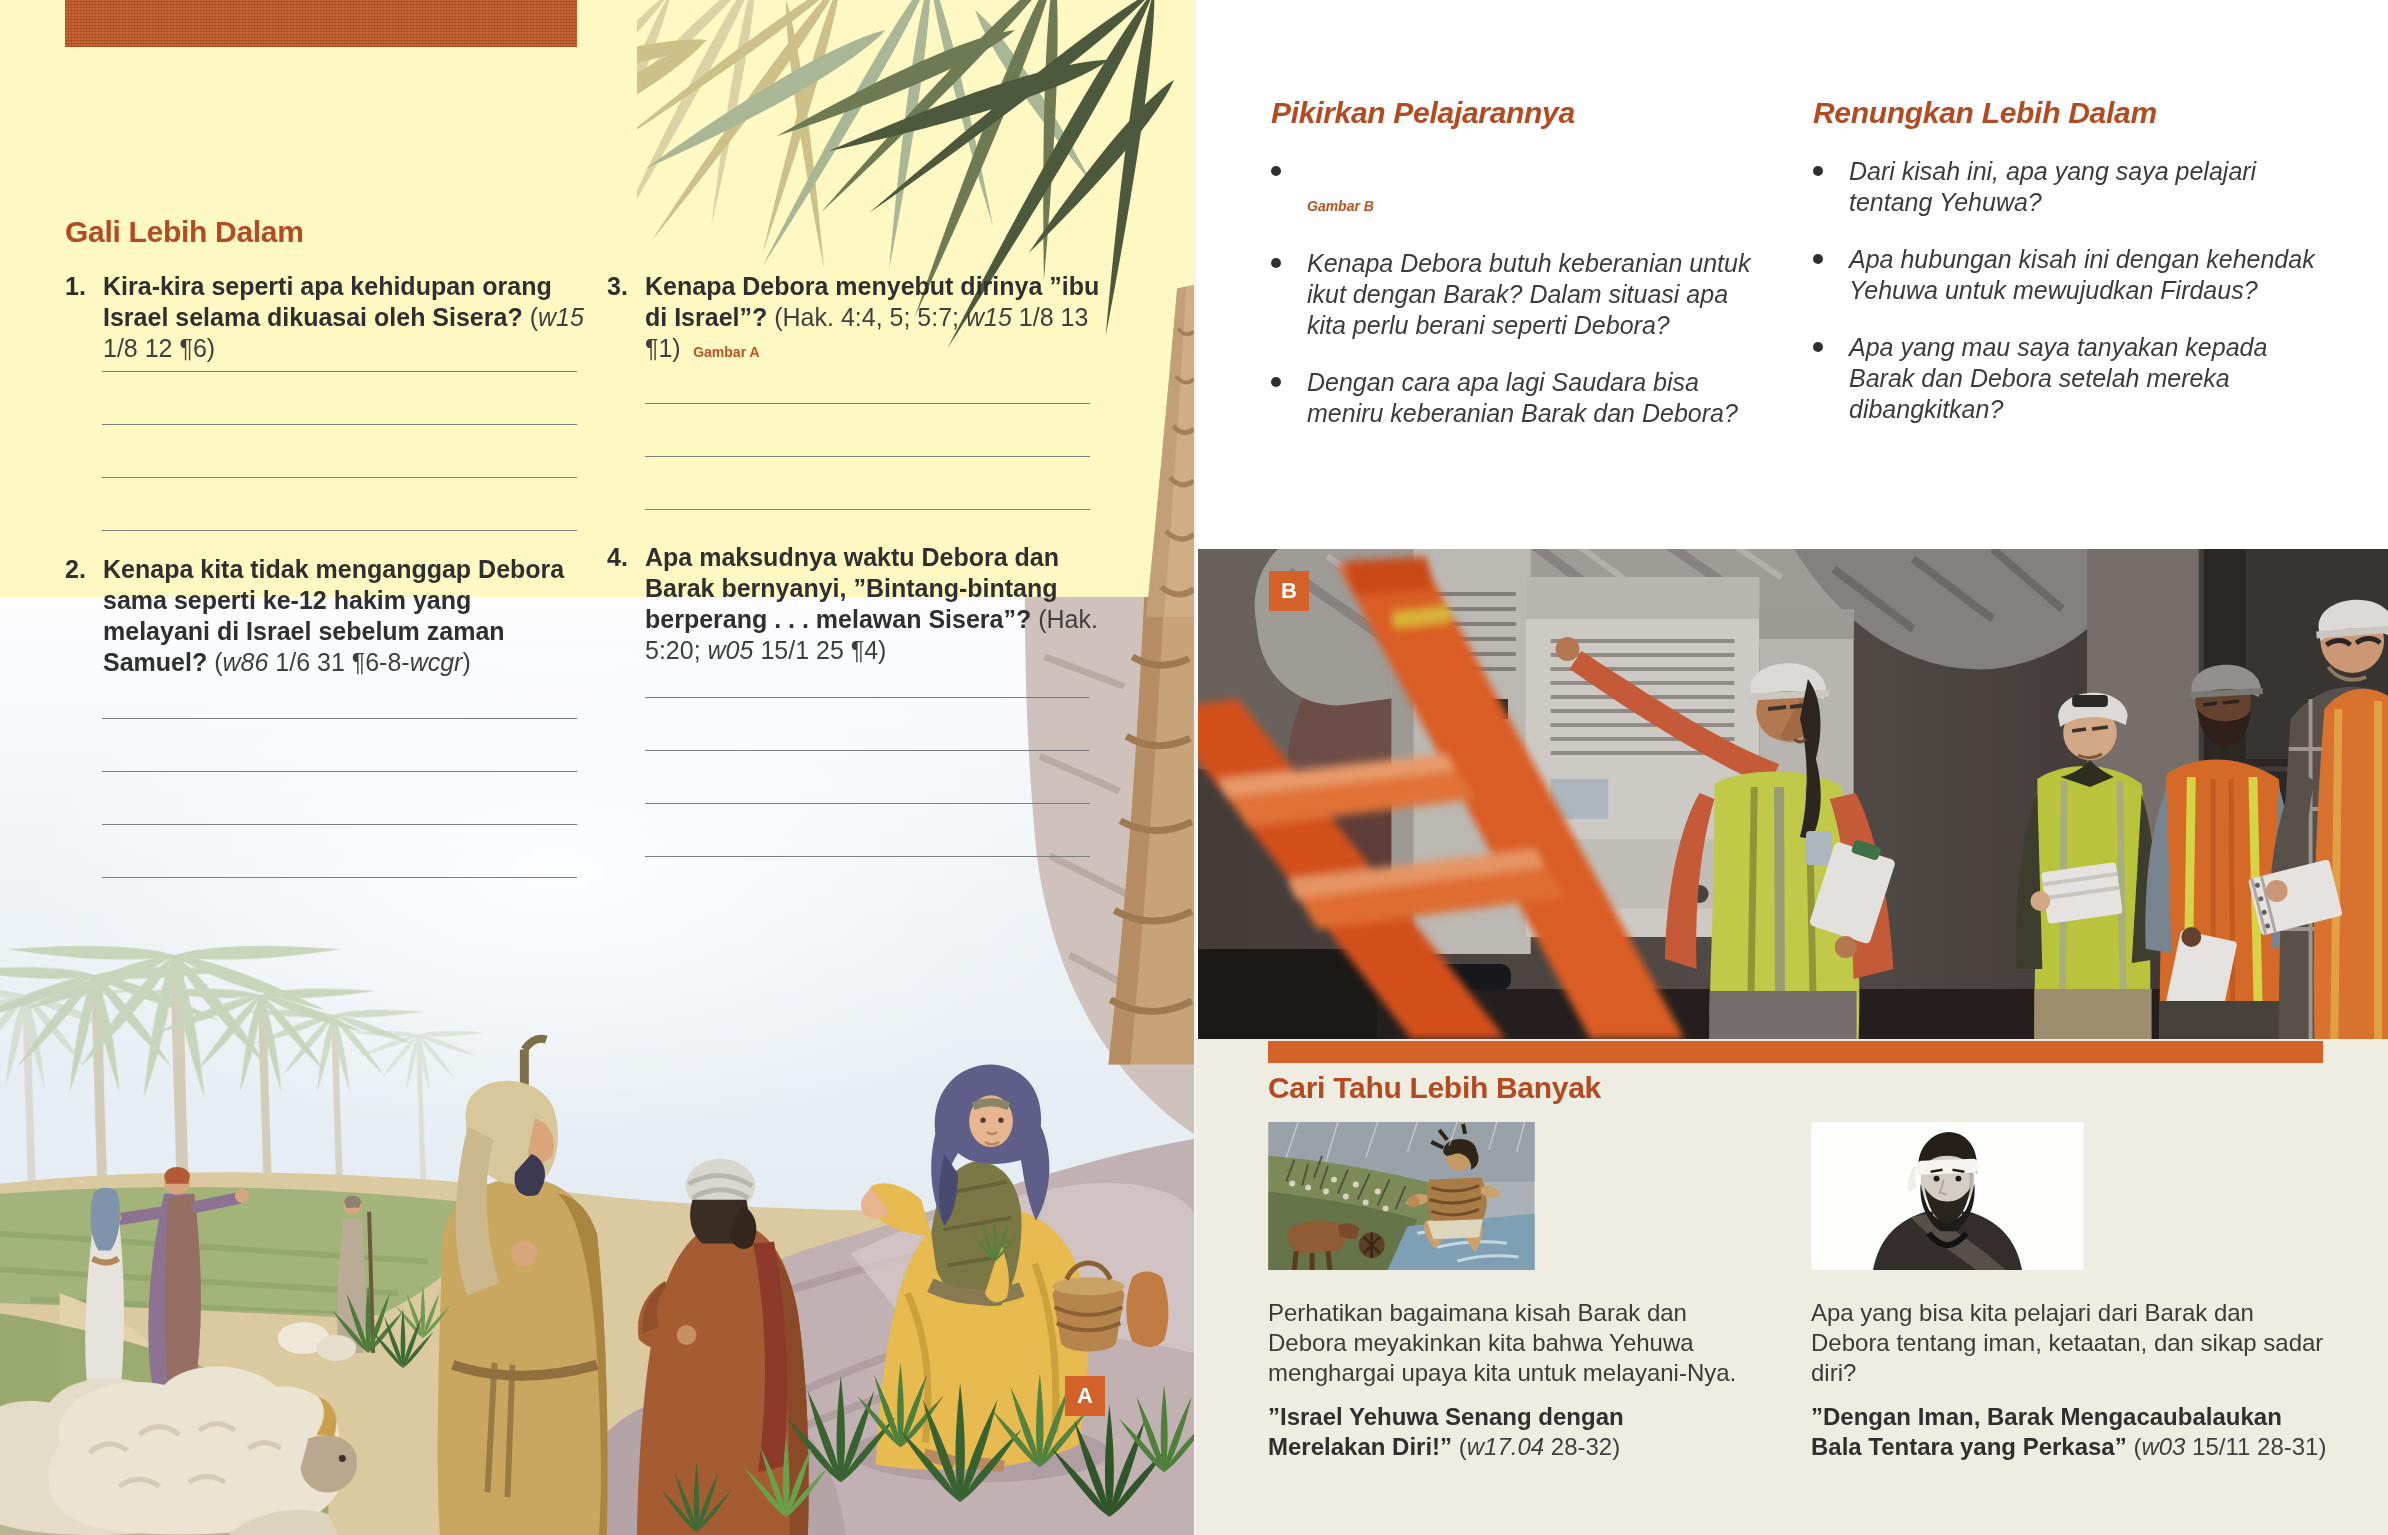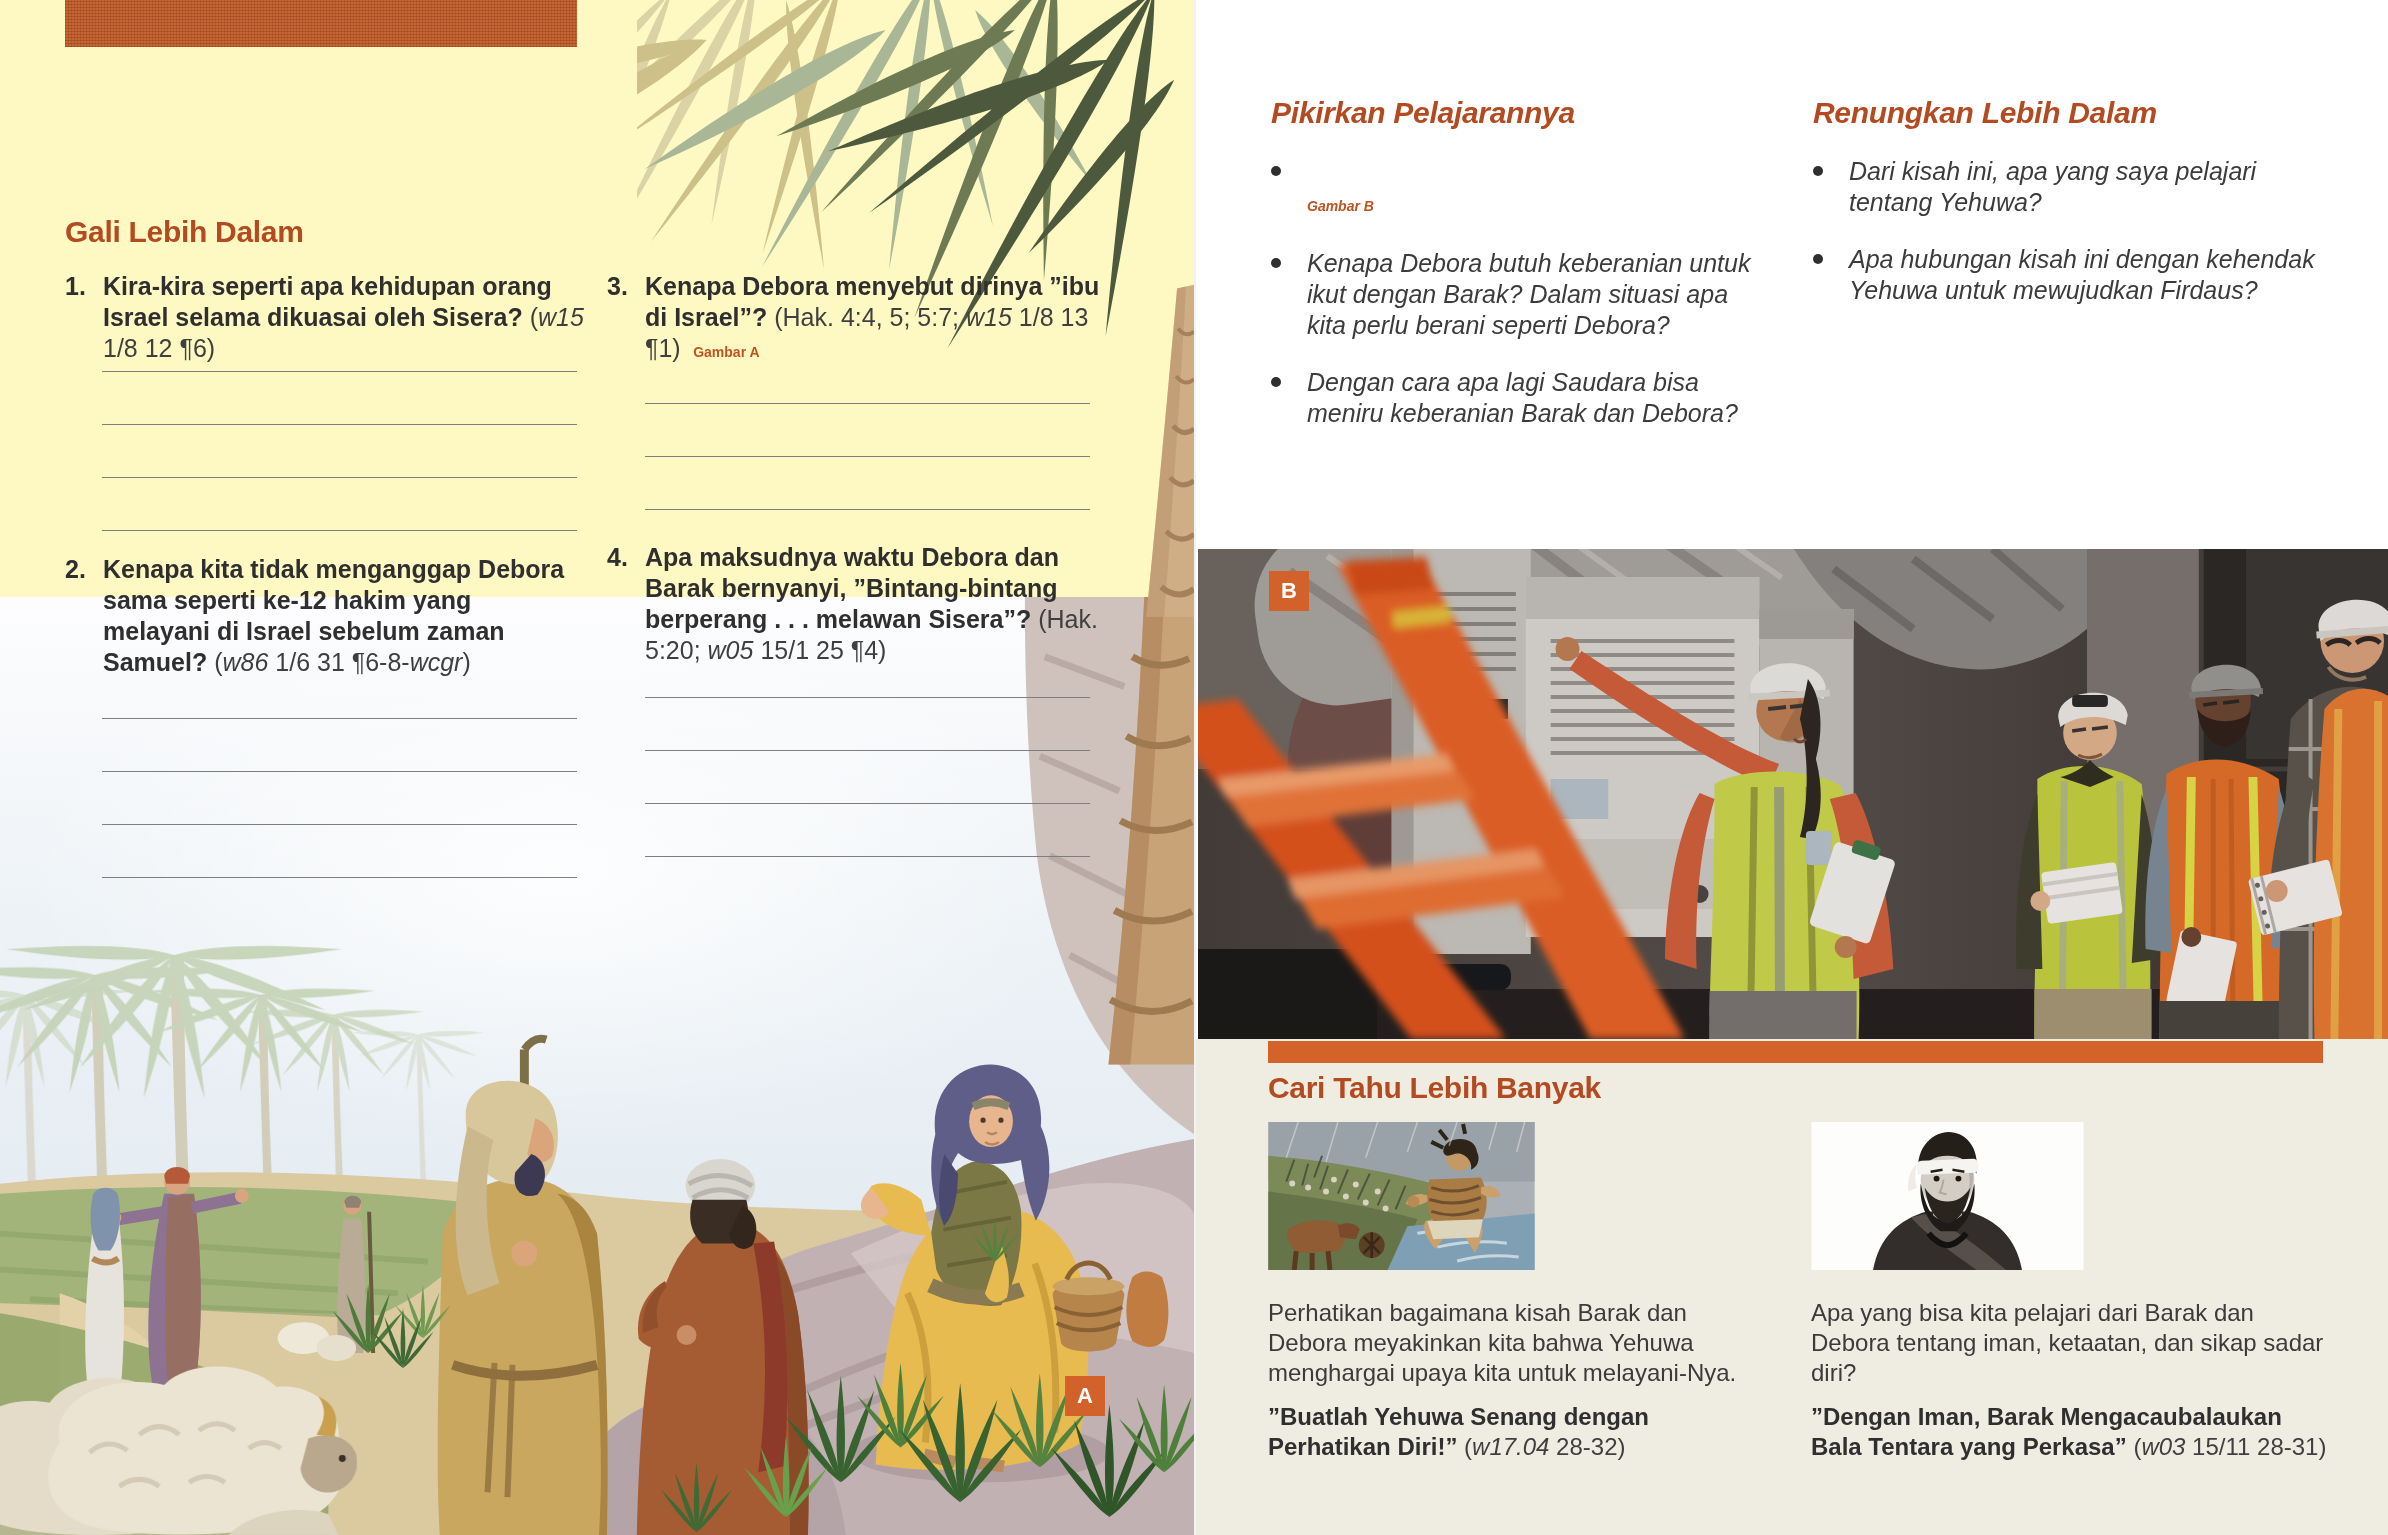--- a/index.html
+++ b/index.html
@@ -380,20 +380,26 @@
             <i></i>
           </span>
         <div class="btext"><span class="seg-r">Dari kisah ini, apa yang saya pelajari tentang Yehuwa?</span></div>
       </div>
       <div class="bullet">
         <span class="dot">
             <i></i>
           </span>
         <div class="btext"><span class="seg-r">Apa hubungan kisah ini dengan kehendak Yehuwa untuk mewujudkan Firdaus?</span></div>
       </div>
+      <div class="bullet">
+        <span class="dot">
+            <i></i>
+          </span>
+        <div class="btext"><span class="seg-r">Apa yang mau saya tanyakan kepada Barak dan Debora setelah mereka dibangkitkan?</span></div>
+      </div>
     </div>
 
     <div class="photo-wrap">
       <svg viewBox="0 0 1200 490" width="1192" height="490" preserveAspectRatio="none">
         <defs>
           <filter id="lb" x="-20%" y="-20%" width="140%" height="140%">
               <feGaussianBlur stdDeviation="4"></feGaussianBlur>
             </filter>
           <linearGradient id="pbg" x1="0" y1="0" x2="1" y2="0">
             <stop offset="0" stop-color="#453e3b"></stop>
@@ -589,21 +595,21 @@
           <path d="M70,104 C80,100 88,102 92,108 L88,118 L72,116 Z" fill="#7a4a2a"></path>
           <path d="M28,130 L26,149 M44,132 L44,149 M60,130 L62,149" stroke="#5c3a20" stroke-width="5"></path>
           <circle cx="104" cy="124" r="13" fill="#5c4026"></circle>
           <path d="M96,116 L112,132 M112,116 L96,132 M104,111 L104,137" stroke="#3a2816" stroke-width="2.5"></path>
         </g>
         <g stroke="#e8e8e6" stroke-width="1.5" opacity="0.5">
           <path d="M30,0 L18,36 M70,0 L58,40 M110,0 L98,36 M150,0 L140,30 M190,0 L182,24 M230,0 L222,28 M258,0 L250,30"></path>
         </g>
       </svg>
       <div class="ct-cap"><span class="seg-r">Perhatikan bagaimana kisah Barak dan Debora meyakinkan kita bahwa Yehuwa menghargai upaya kita untuk melayani-Nya.</span></div>
-      <div class="ct-ref"><span class="seg-b">”Buatlah Yehuwa Senang dengan Perhatikan Diri!” </span><span class="seg-r">(</span><span class="seg-i">w17.04</span><span class="seg-r"> 28-32)</span></div>
+      <div class="ct-ref"><span class="seg-b">”Israel Yehuwa Senang dengan Merelakan Diri!” </span><span class="seg-r">(</span><span class="seg-i">w17.04</span><span class="seg-r"> 28-32)</span></div>
     </div>
 
     <div class="ct-item ct-item2">
       <svg class="ct-fig" viewBox="0 0 274 149" width="273" height="148">
         <rect width="274" height="149" fill="#fdfdfc"></rect>
         <path d="M62,149 C68,116 88,98 116,90 L158,90 C186,98 206,116 212,149 Z" fill="#332e2b"></path>
         <path d="M100,96 C120,118 146,134 166,149 L196,149 C170,126 140,106 118,92 Z" fill="#57504a"></path>
         <path d="M124,78 L150,78 L152,98 L122,98 Z" fill="#c4bcb2"></path>
         <ellipse cx="137" cy="58" rx="27" ry="32" fill="#d4cdc4"></ellipse>
         <path d="M150,34 C160,44 162,62 156,78 C162,70 166,52 160,38 Z" fill="#b9b1a7"></path>

